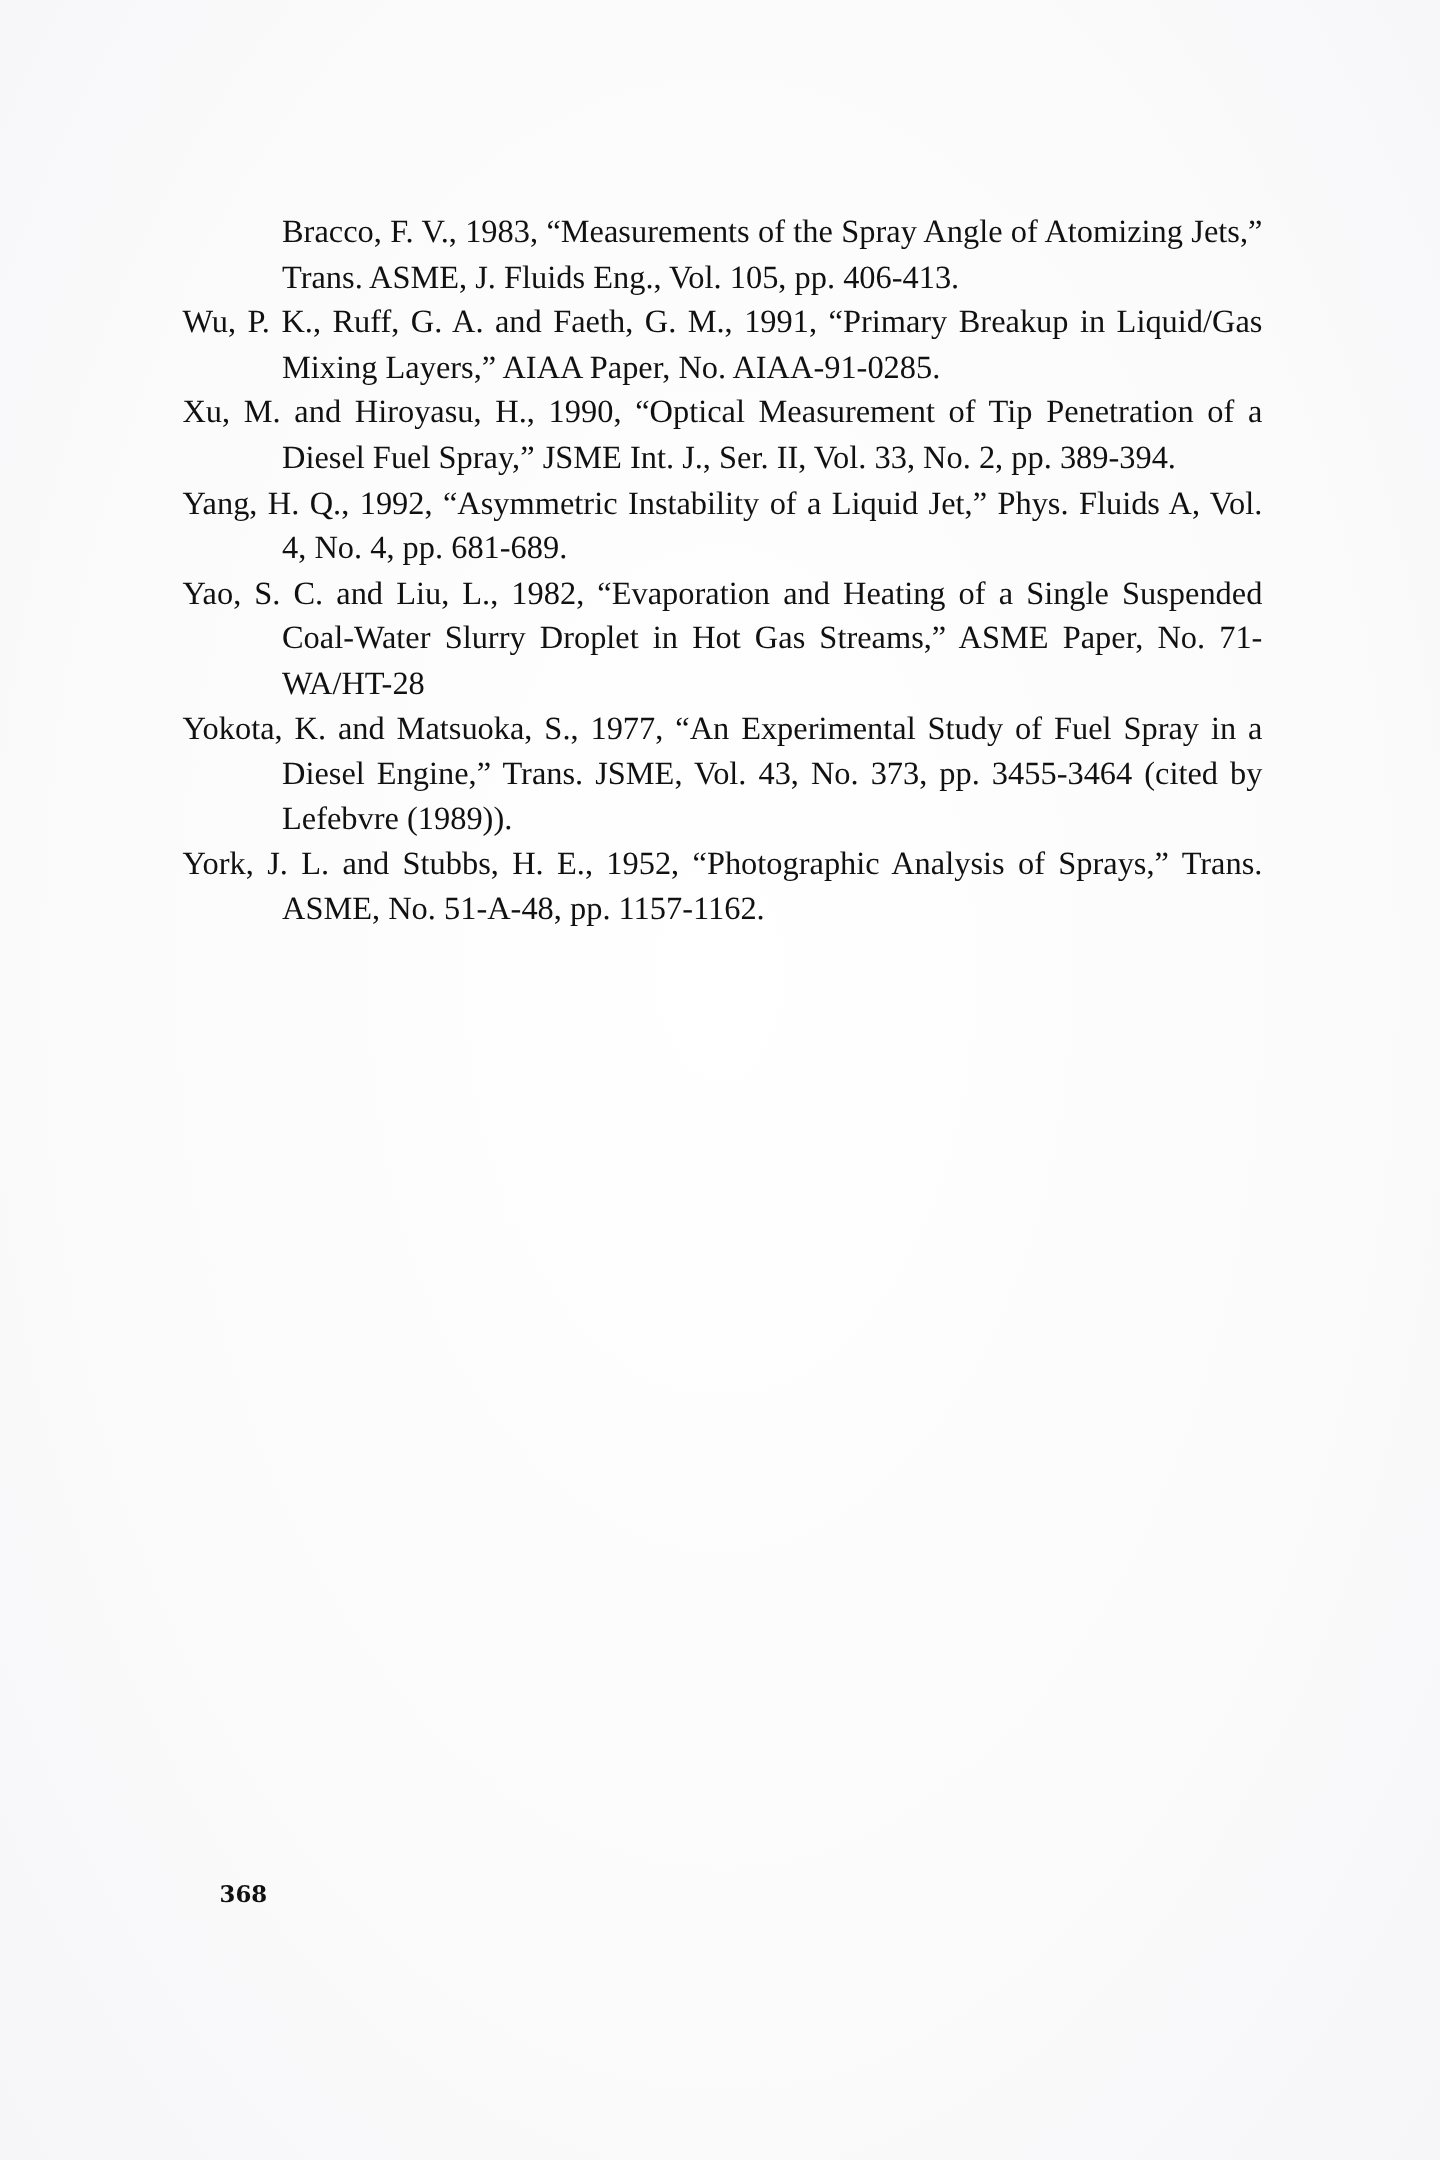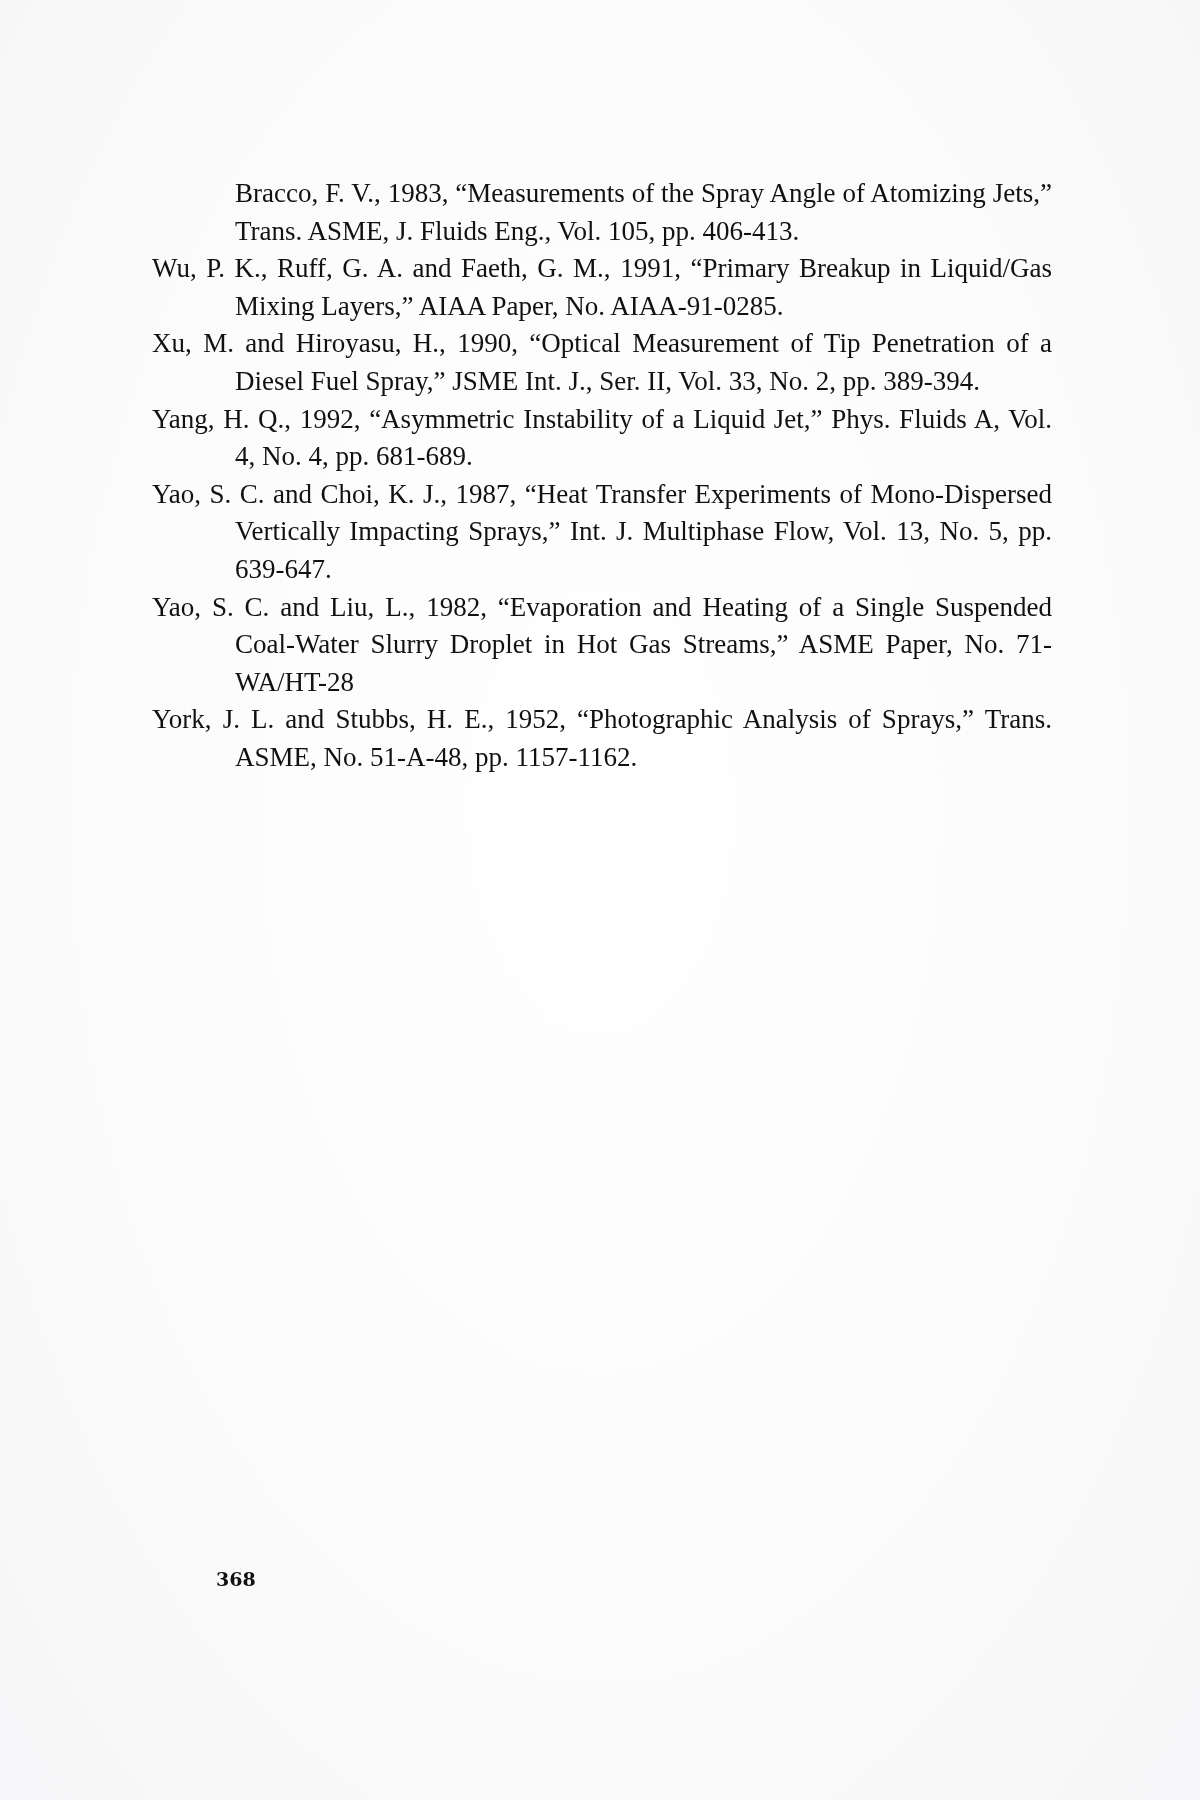--- a/index.html
+++ b/index.html
@@ -33,31 +33,30 @@
       padding-left: 83px;
       text-indent: 0;
     }
     .page-num {
       position: absolute;
       left: 183px;
       top: 1568px;
       font-size: 19px;
       font-weight: bold;
       font-family: "DejaVu Serif", serif;
-      margin-left: 33px;
     }
   </style>
 </head>
 <body>
 
 <div class="page-scan"></div>
 
 <div class="refs">
   <p class="ref first">Bracco, F. V., 1983, “Measurements of the Spray Angle of Atomizing Jets,” Trans. ASME, J. Fluids Eng., Vol. 105, pp. 406-413.</p>
   <p class="ref">Wu, P. K., Ruff, G. A. and Faeth, G. M., 1991, “Primary Breakup in Liquid/Gas Mixing Layers,” AIAA Paper, No. AIAA-91-0285.</p>
   <p class="ref">Xu, M. and Hiroyasu, H., 1990, “Optical Measurement of Tip Penetration of a Diesel Fuel Spray,” JSME Int. J., Ser. II, Vol. 33, No. 2, pp. 389-394.</p>
   <p class="ref">Yang, H. Q., 1992, “Asymmetric Instability of a Liquid Jet,” Phys. Fluids A, Vol. 4, No. 4, pp. 681-689.</p>
-  <p class="ref">Yao, S. C. and Choi, K. J., 1987, “Heat Transfer Experiments of Mono-Dispersed Vertically Impacting Sprays,” Int. J. Multiphase Flow, Vol. 13, No. 5, pp. 639-647.</p>
   <p class="ref">Yao, S. C. and Liu, L., 1982, “Evaporation and Heating of a Single Suspended Coal-Water Slurry Droplet in Hot Gas Streams,” ASME Paper, No. 71-WA/HT-28</p>
+  <p class="ref">Yokota, K. and Matsuoka, S., 1977, “An Experimental Study of Fuel Spray in a Diesel Engine,” Trans. JSME, Vol. 43, No. 373, pp. 3455-3464 (cited by Lefebvre (1989)).</p>
   <p class="ref">York, J. L. and Stubbs, H. E., 1952, “Photographic Analysis of Sprays,” Trans. ASME, No. 51-A-48, pp. 1157-1162.</p>
 </div>
 
 <div class="page-num">368</div>
 
 </body></html>

